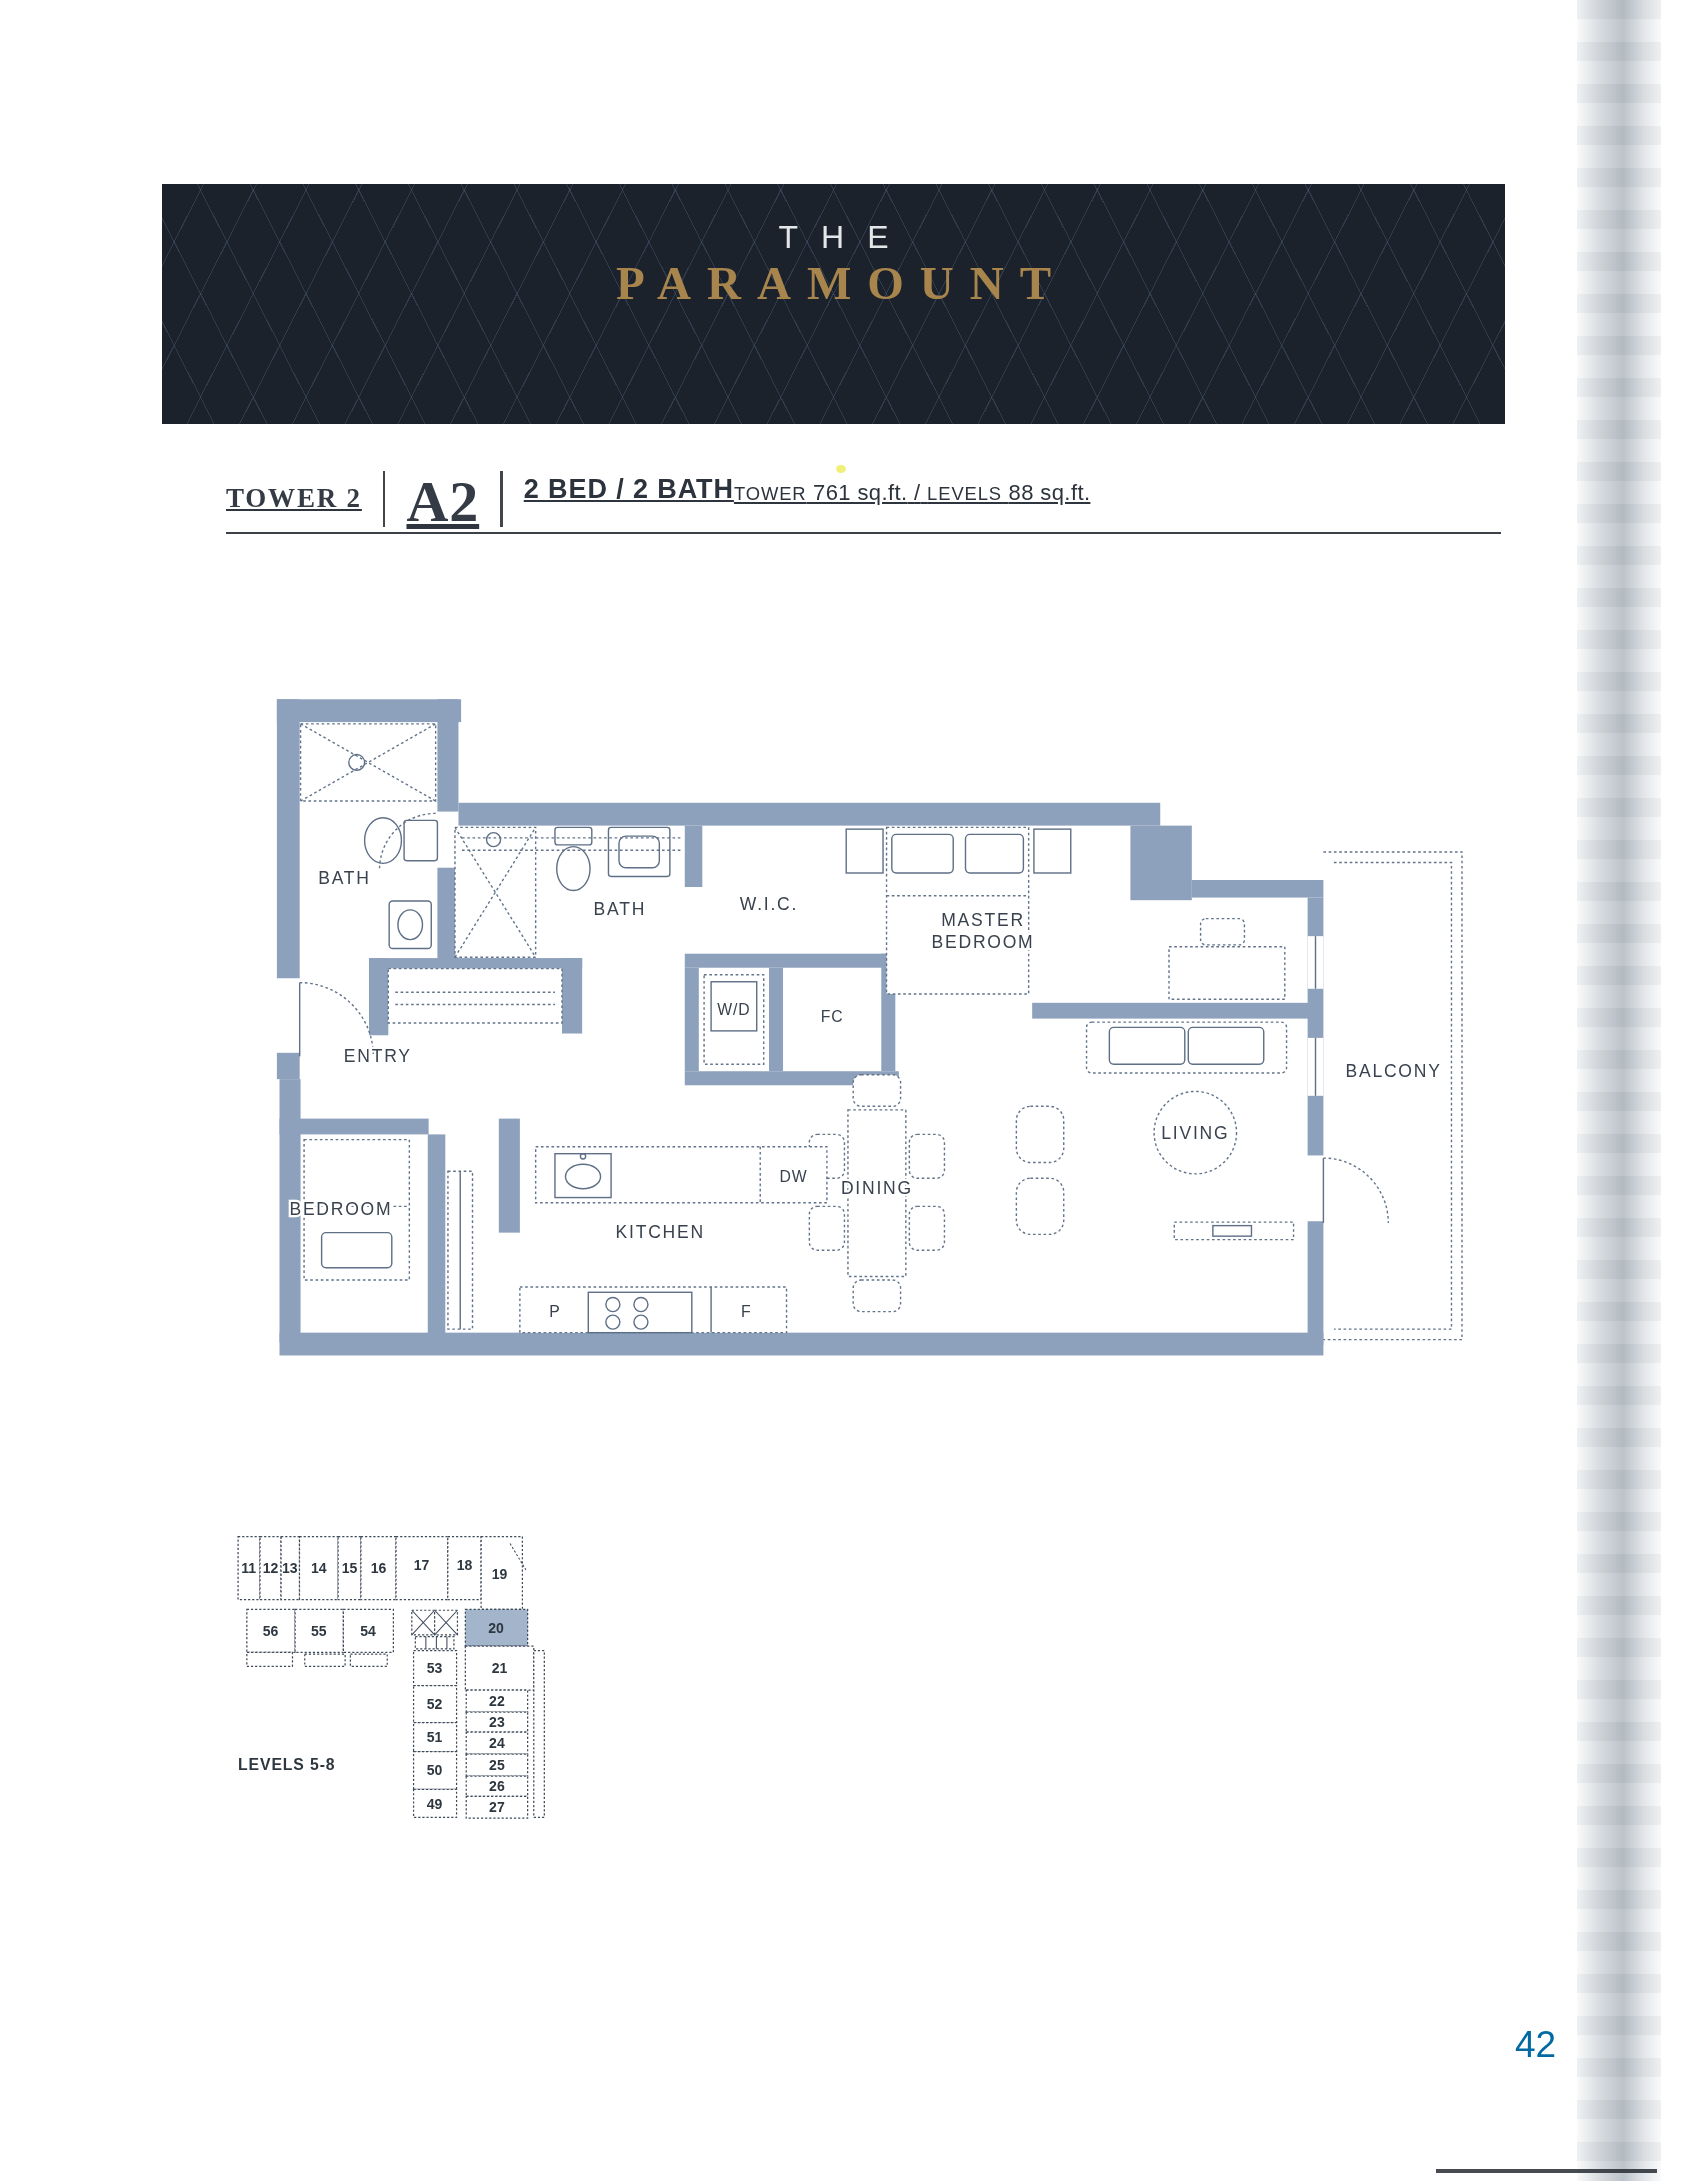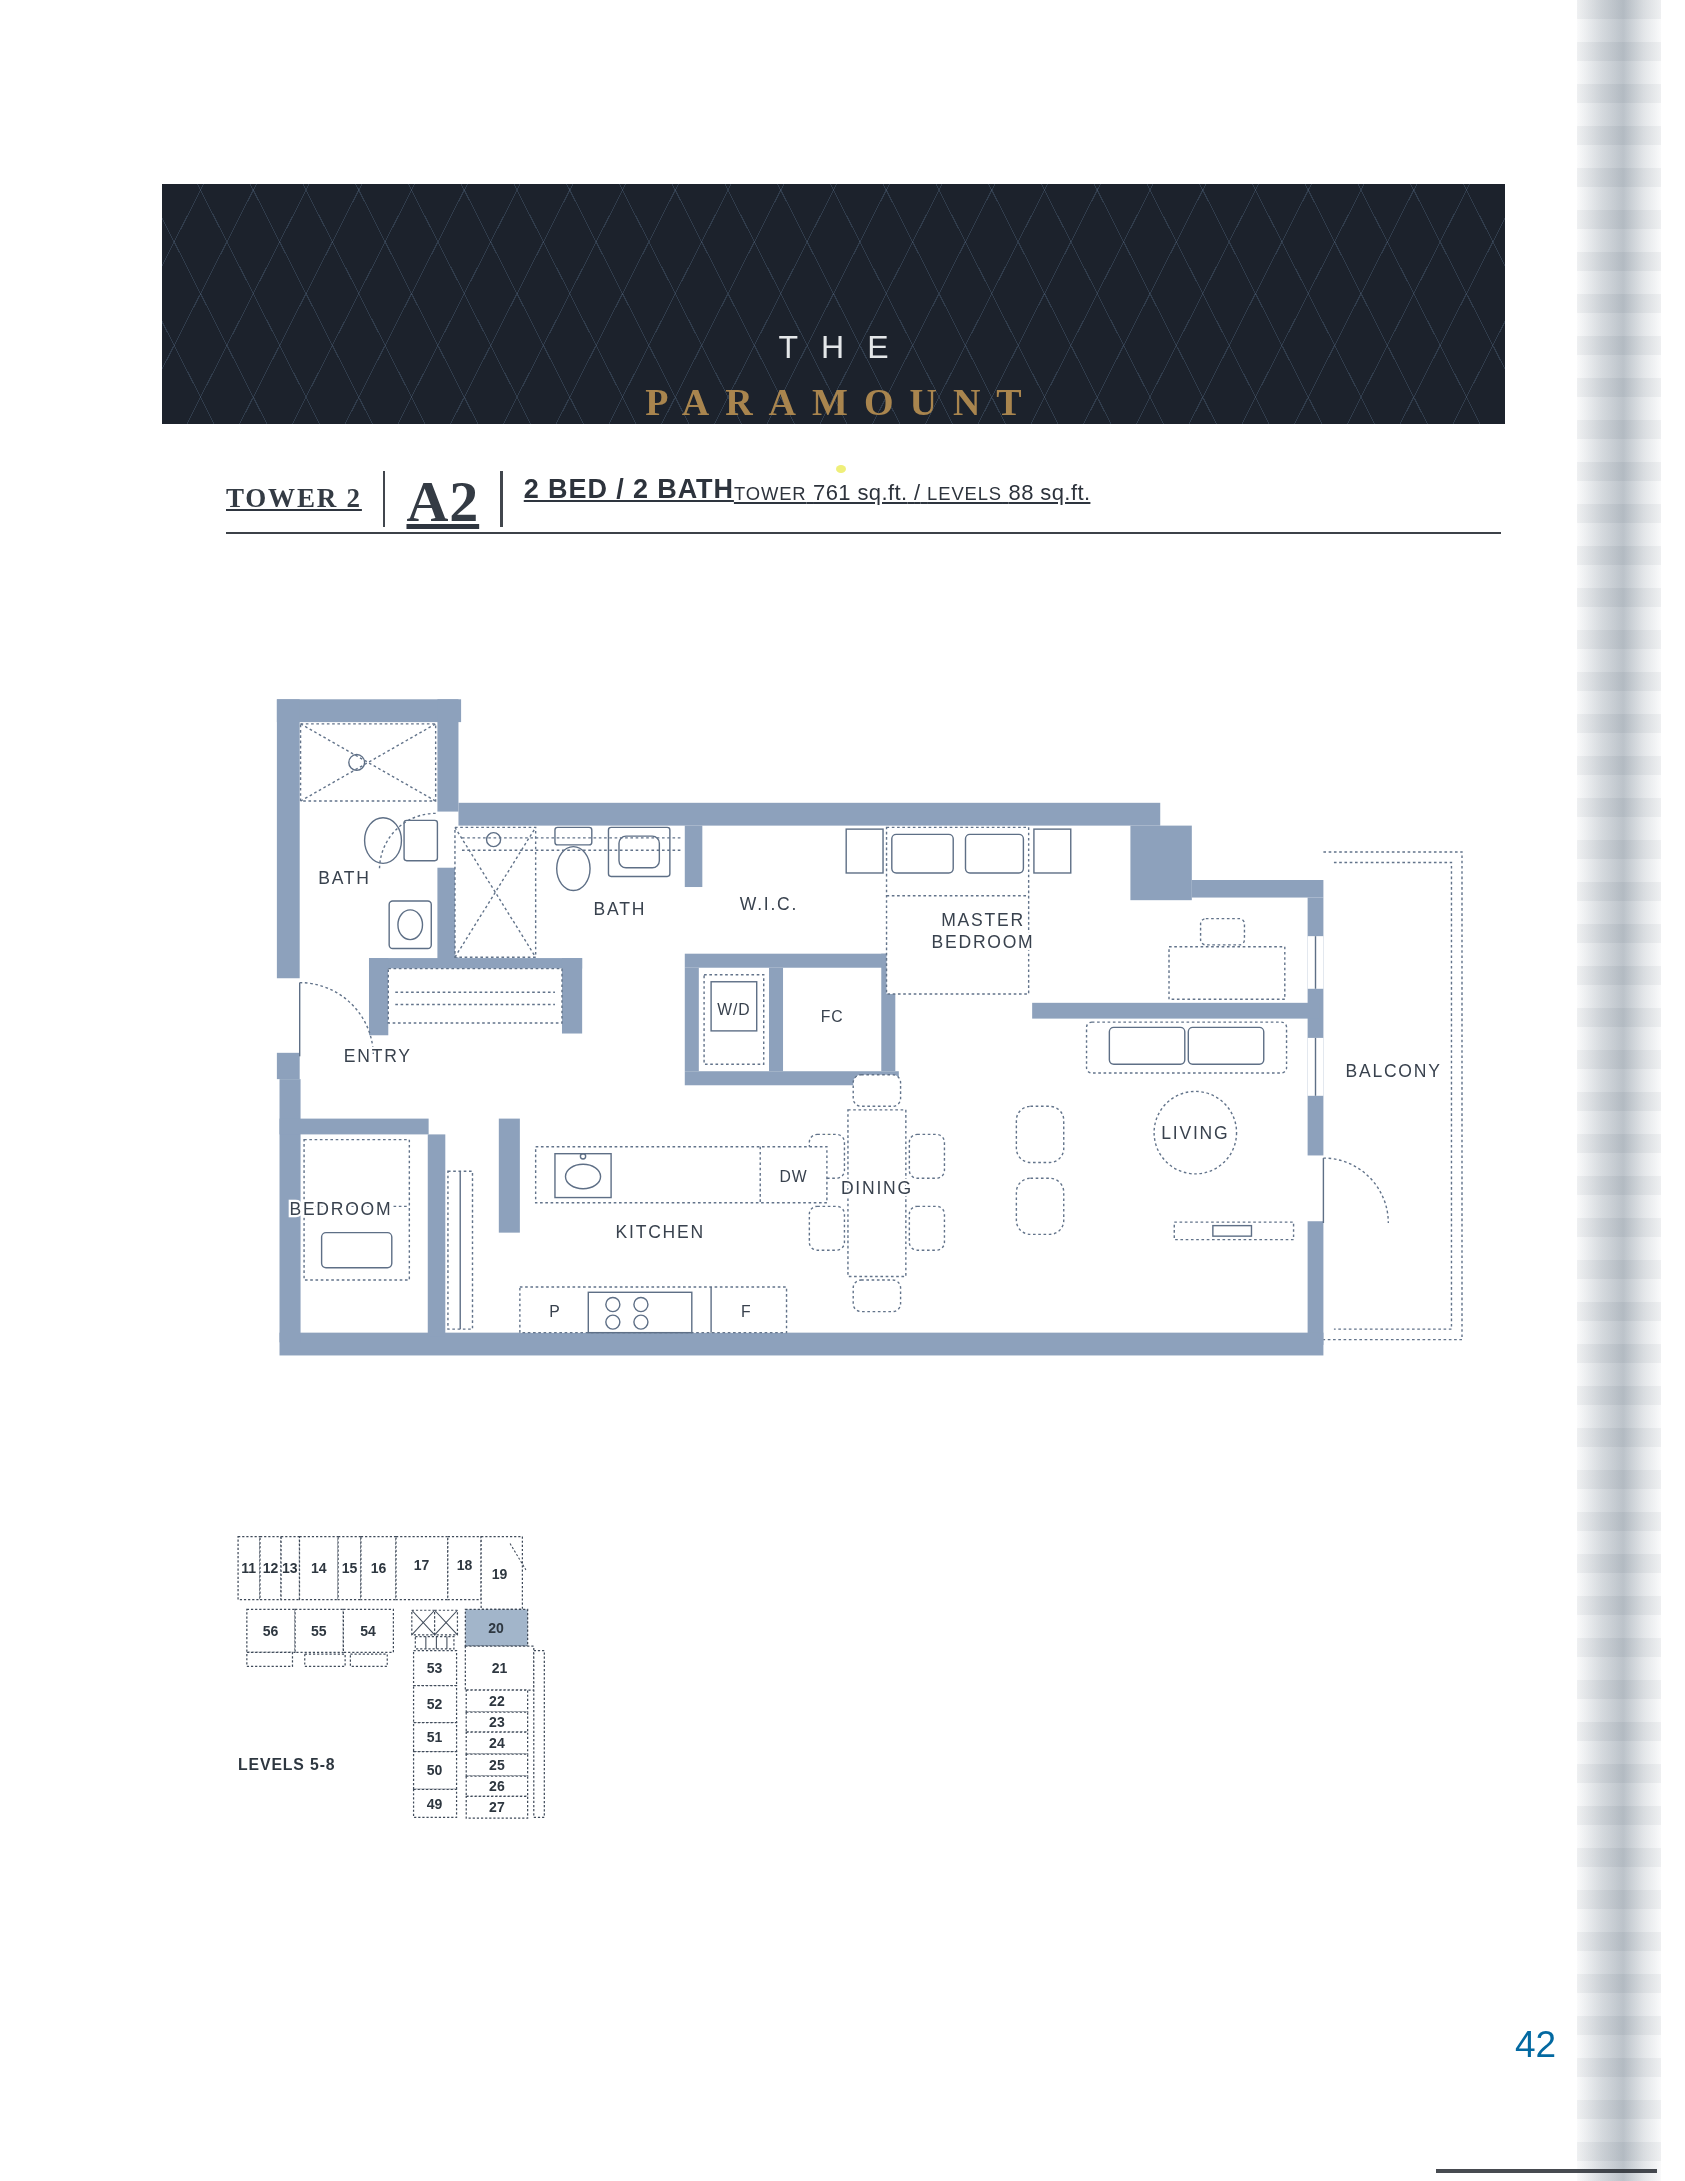--- a/index.html
+++ b/index.html
@@ -2,29 +2,29 @@
 <html style="font-size:14px"><head>
 <meta charset="utf-8">
 <style>
   html,body{margin:0;padding:0;background:#e8e8e8;}
   .page{position:relative;width:1685px;height:2181px;background:#ffffff;overflow:hidden;
         font-family:"Liberation Sans", sans-serif;color:#2e353f;}
 
   
   .banner{position:absolute;left:162px;top:184px;width:1343px;height:240px;
           background:#1c222c;display:flex;flex-direction:column;align-items:center;
-          justify-content:flex-end;padding-top:28px;box-sizing:border-box;}
+          justify-content:flex-start;padding-top:35px;box-sizing:border-box;}
   .banner .argyle{position:absolute;inset:0;opacity:.8;
      background:
        repeating-linear-gradient(63deg, transparent 0 46px, rgba(122,150,184,.28) 46px 47px),
        repeating-linear-gradient(-63deg, transparent 0 46px, rgba(122,150,184,.28) 46px 47px);}
   .banner-pre{position:relative;font-size:32px;letter-spacing:23px;color:#e4e7e9;
               padding-left:23px;font-weight:400;}
-  .banner-title{position:relative;margin-top:14px;font-family:"Liberation Serif", serif;
-                font-weight:700;font-size:38px;letter-spacing:16px;color:#a9854e;padding-left:16px;}
+  .banner-title{position:relative;font-family:"Liberation Serif", serif;
+                font-weight:700;font-size:47px;letter-spacing:16px;color:#a9854e;padding-left:16px;}
 
   
   .header{position:absolute;left:226px;top:469px;width:1275px;height:63px;
           border-bottom:2.6px solid #3c4148;display:flex;align-items:flex-start;text-decoration:underline;}
   .header .tower{font-family:"Liberation Serif", serif;font-weight:700;font-size:27px;
                  letter-spacing:1.8px;color:#343b44;margin-top:14px;}
   .header .vdiv{width:2.6px;background:#41464d;height:56px;margin:1.8px 21px 0 21px;}
   .header .unit-code{font-family:"Liberation Serif", serif;font-weight:700;font-size:58px;
                      line-height:.92;color:#343b44;margin-top:6px;letter-spacing:0.9px;}
   .header .right-col{display:flex;flex-direction:row;margin-top:5.3px;}

